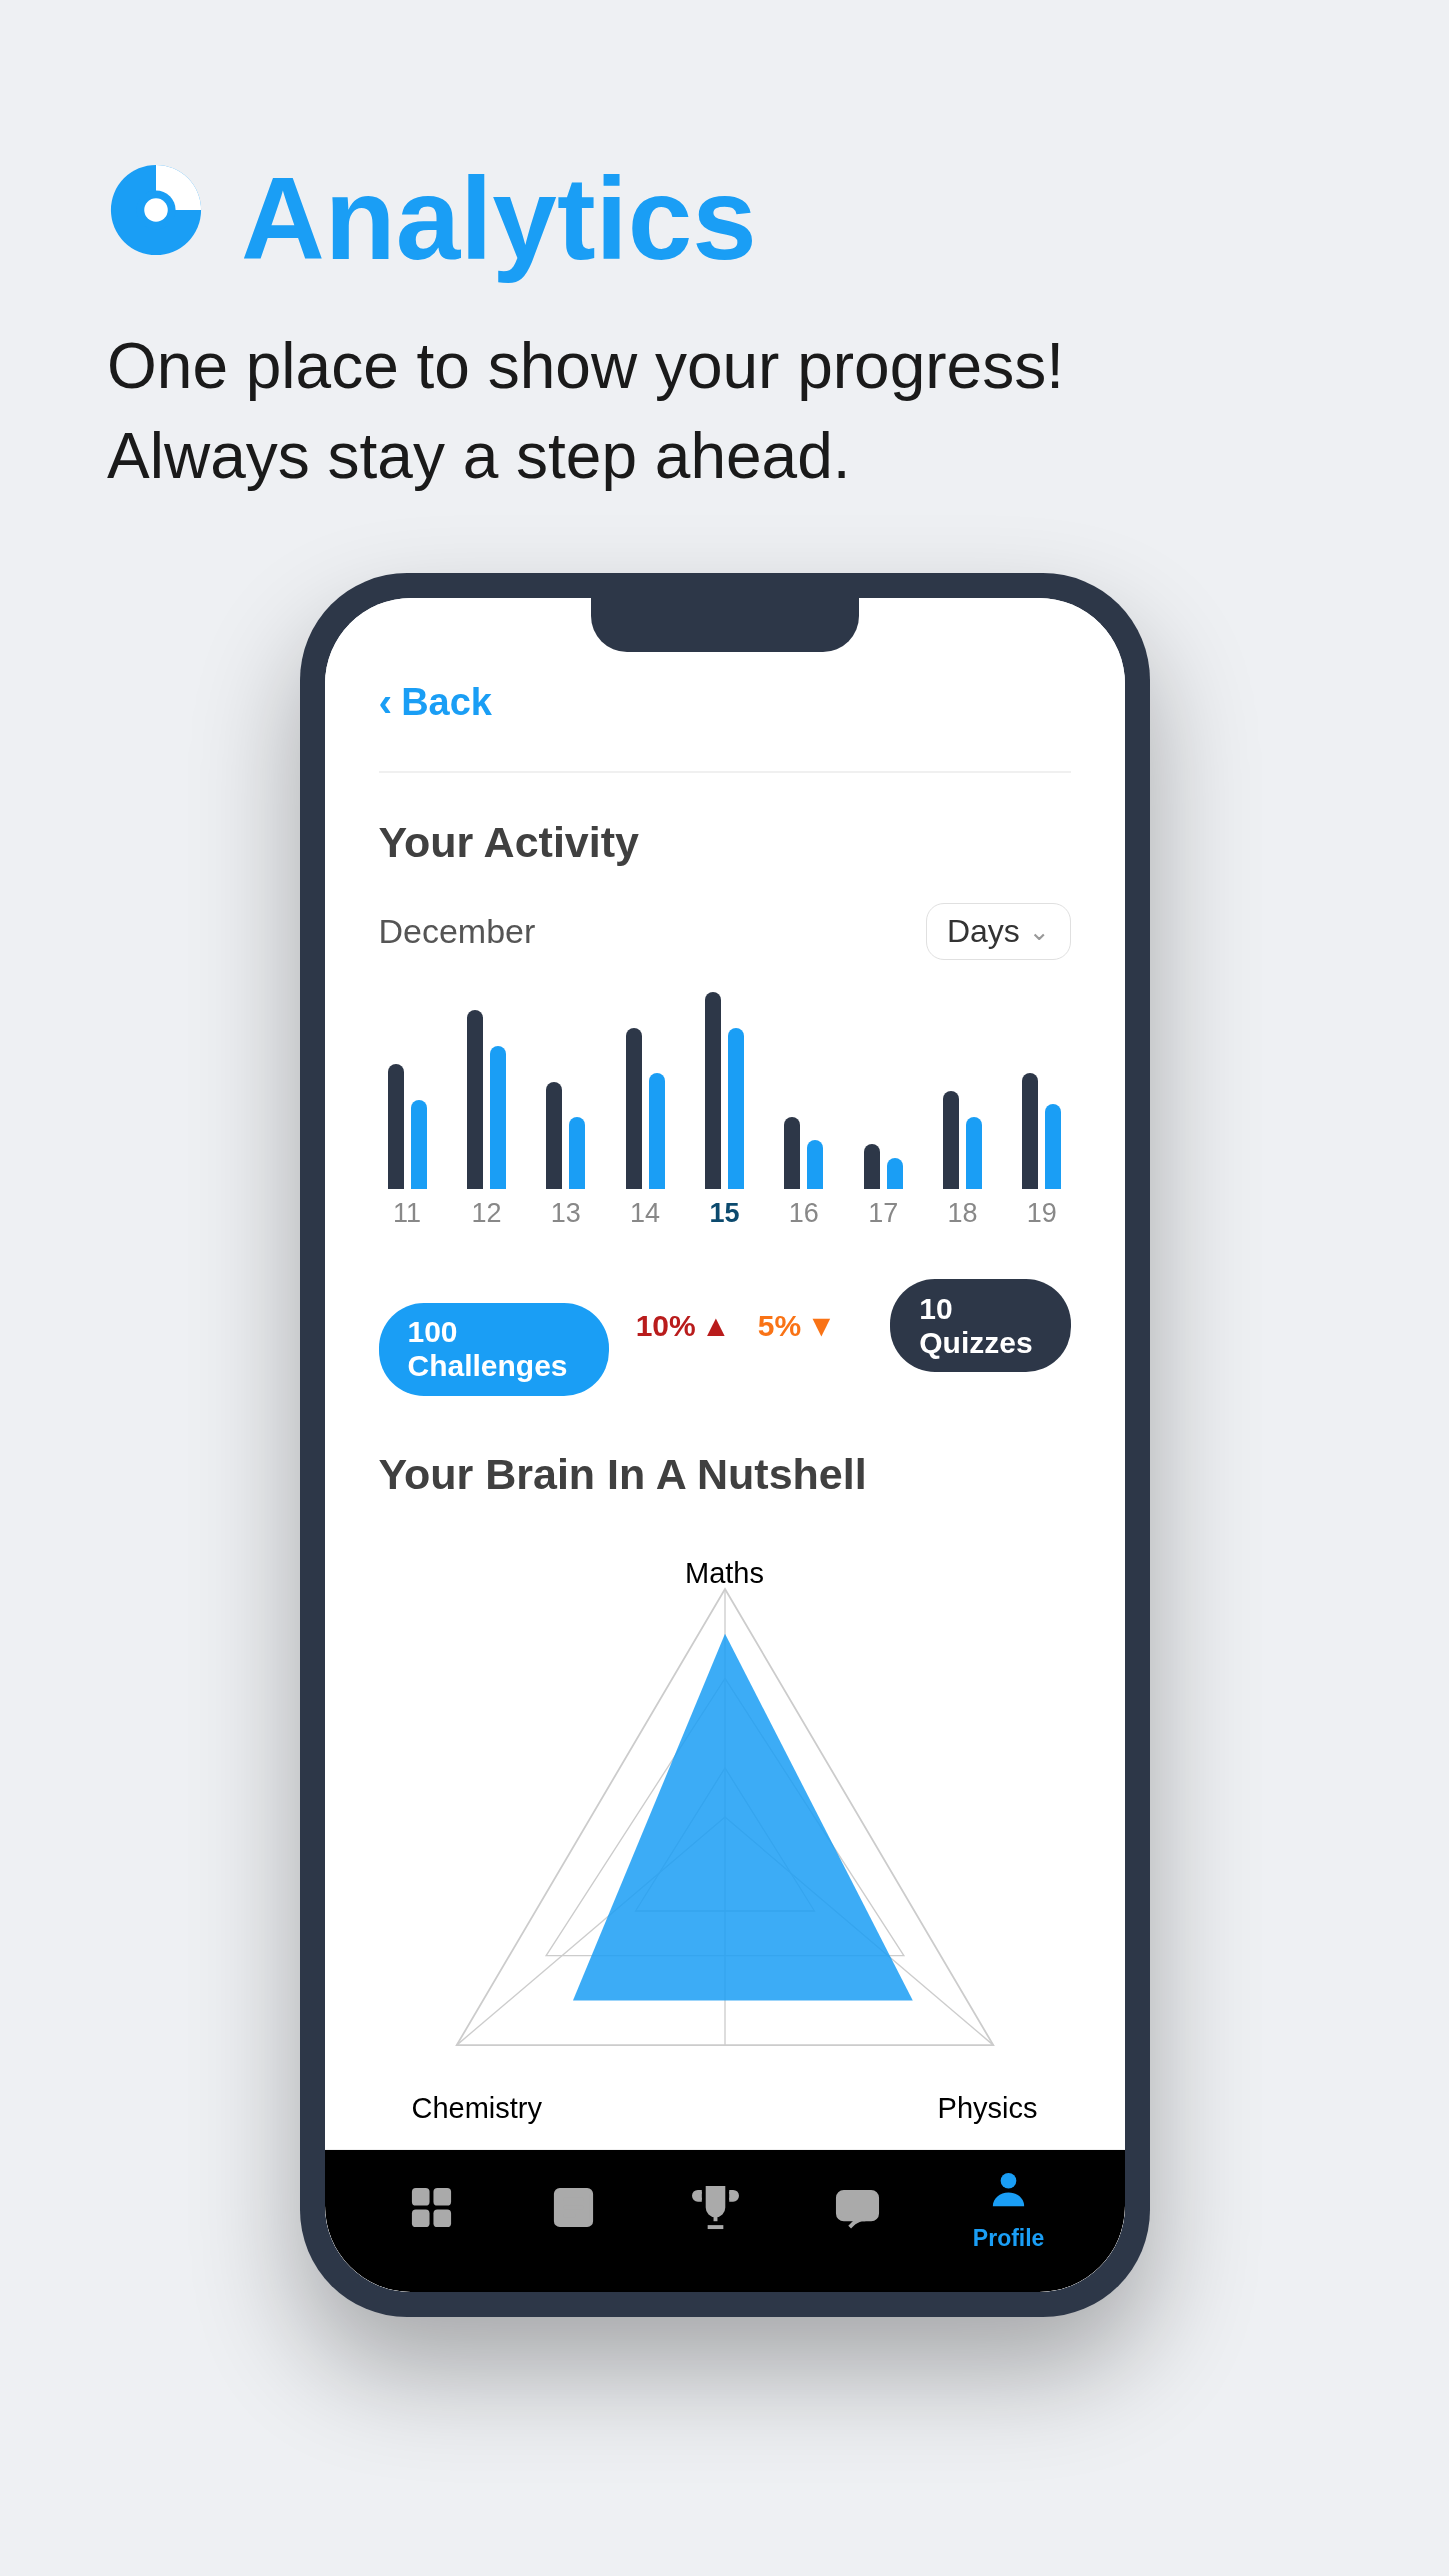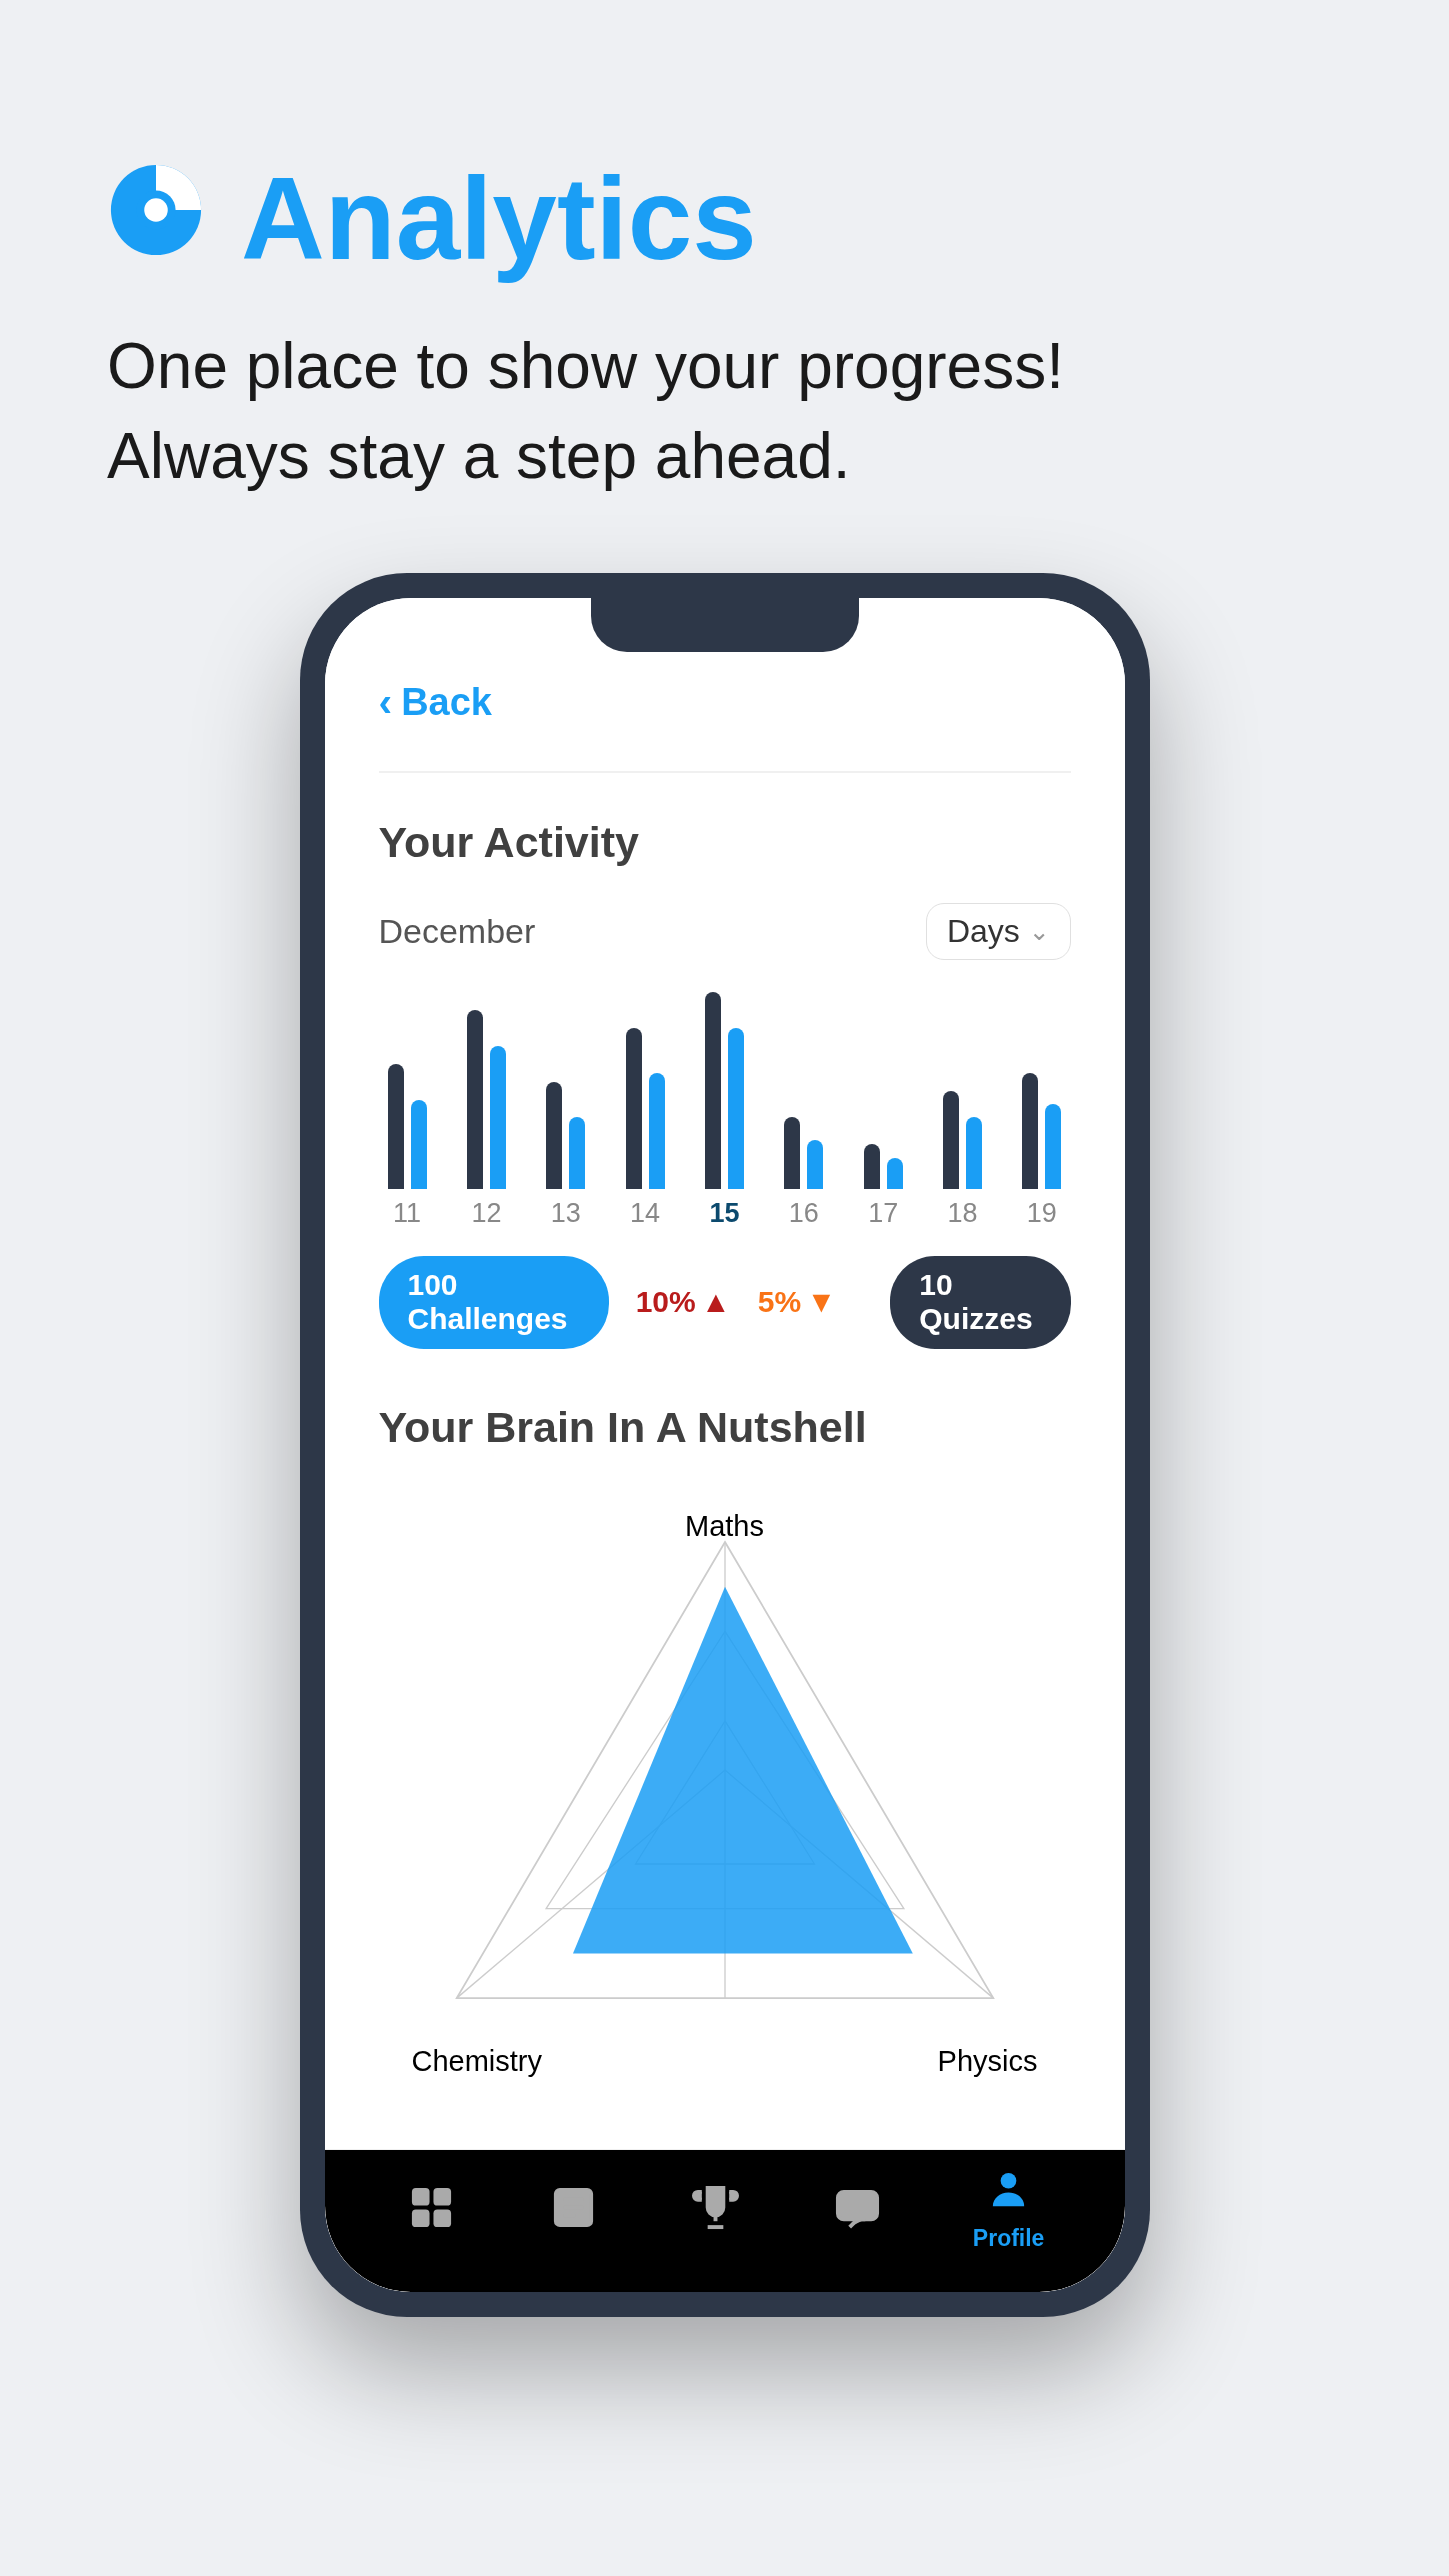--- a/index.html
+++ b/index.html
@@ -211,20 +211,21 @@
       margin-bottom: 54px;
     }
 
     .badge-blue {
       background: #1a9ef5;
       color: white;
       border-radius: 45px;
       padding: 12.5px 29px;
       font-size: 30px;
       font-weight: 600;
+      margin-top: 47px;
     }
 
     .badge-dark {
       background: #2d3748;
       color: white;
       border-radius: 45px;
       padding: 12.5px 29px;
       font-size: 30px;
       font-weight: 600;
     }

